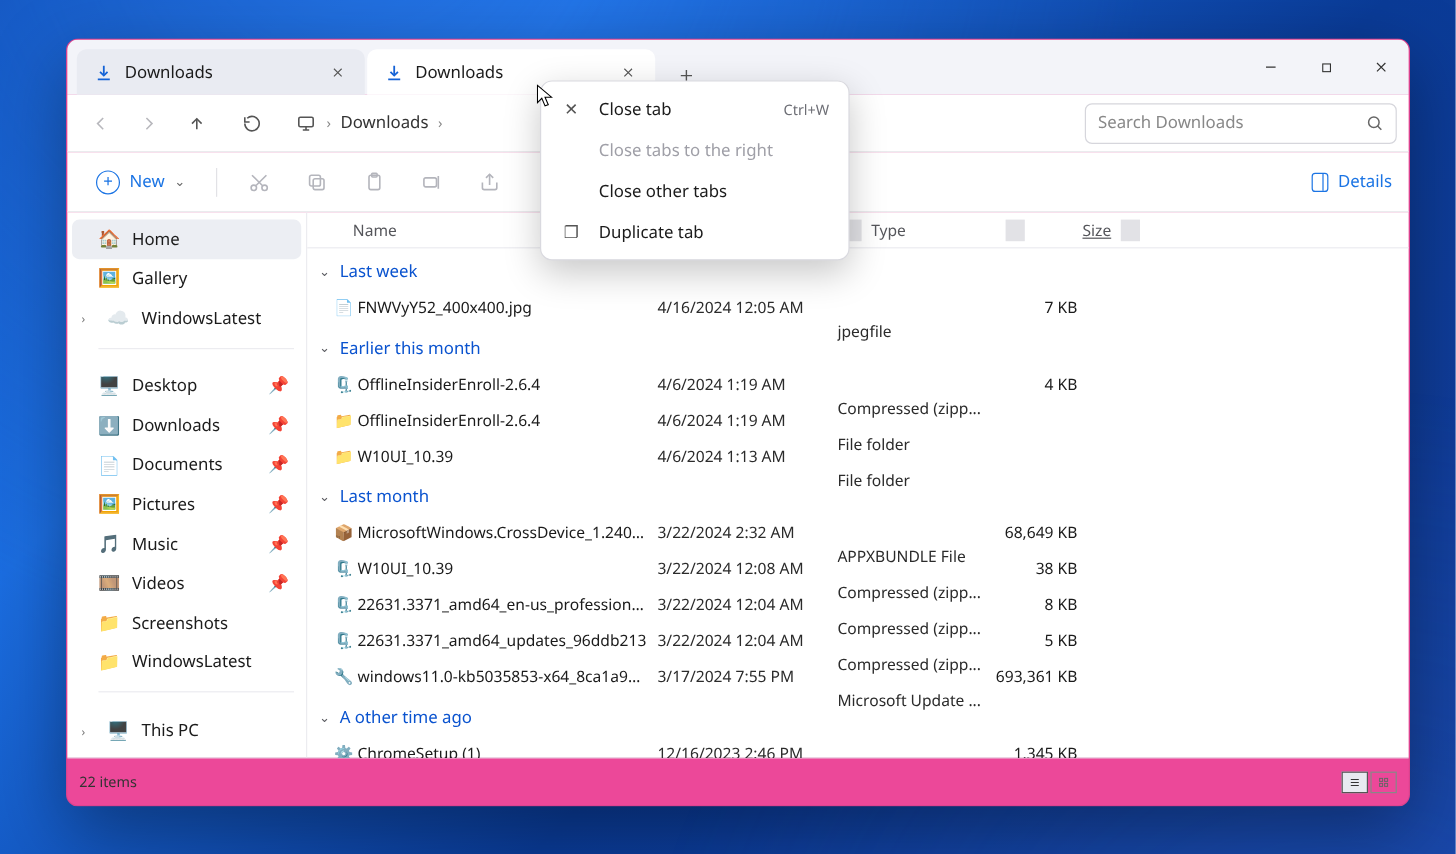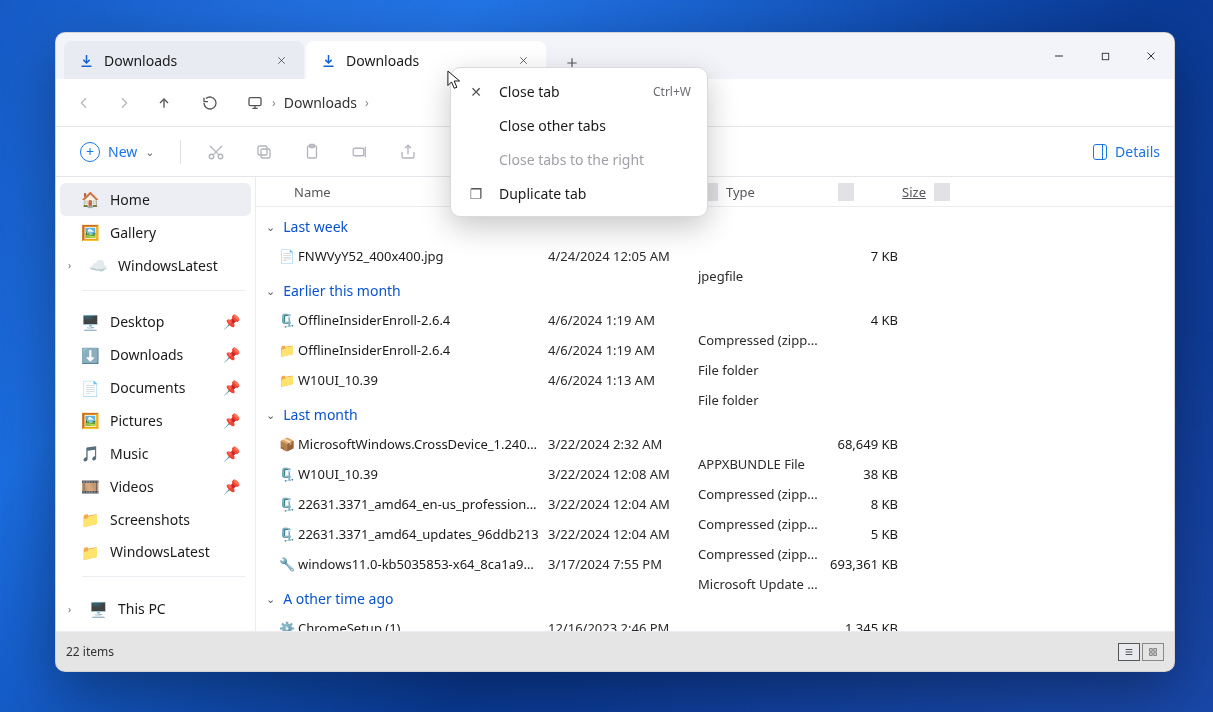--- a/index.html
+++ b/index.html
@@ -13,21 +13,21 @@
   .bloom { position:absolute; inset:0; overflow:hidden; }
   .bloom::before, .bloom::after {
     content:""; position:absolute; border-radius:50%;
     opacity:.35; filter: blur(2px);
   }
   .bloom::before { width:1600px; height:1600px; left:-500px; top:-900px; background:radial-gradient(circle,#3b8dff 0%,transparent 60%); }
   .bloom::after { width:1400px; height:1400px; right:-600px; bottom:-900px; background:radial-gradient(circle,#2b6bd6 0%,transparent 60%); }
 
   .window {
     position:absolute; left:55px; top:32px; width:1120px; height:640px;
-    background:#e5e5e5; border-radius:10px;
+    background:#ec4899; border-radius:10px;
     box-shadow:0 20px 60px rgba(0,0,0,.35);
     display:flex; flex-direction:column; overflow:hidden;
     border:1px solid rgba(0,0,0,.08);
   }
 
   
   .tabstrip {
     height:46px; display:flex; align-items:flex-end;
     background:#f3f4f9;
     position:relative;
@@ -211,20 +211,29 @@
       <span class="ico">
           <svg width="16" height="16" viewBox="0 0 24 24" fill="none" stroke="#555" stroke-width="2">
             <rect x="3" y="4" width="18" height="12" rx="2"></rect>
             <path d="M8 20h8M12 16v4"></path>
           </svg>
         </span>
       <span class="chevron">›</span>
       <span>Downloads</span>
       <span class="chevron">›</span>
     </div>
+    <div class="searchbox">
+      <span>Search Downloads</span>
+      <span class="mag">
+          <svg width="15" height="15" viewBox="0 0 24 24" fill="none" stroke="currentColor" stroke-width="2">
+            <circle cx="11" cy="11" r="7"></circle>
+            <path d="M21 21l-5-5"></path>
+          </svg>
+        </span>
+    </div>
   </div>
 
   <div class="toolbar">
     <div class="newbtn">
       <span class="plus">+</span>
       <span>New</span>
       <span class="chev">⌄</span>
     </div>
     <div class="sep"></div>
     <div class="tbtn">
@@ -346,21 +355,21 @@
         <div class="col-div"></div>
       </div>
       <div class="list" id="file-list">
           <div class="group">
             <span class="gchev">⌄</span>
             <span>Last week</span>
           </div>
           <div class="row">
             <span class="ficon">📄</span>
             <span class="fname">FNWVyY52_400x400.jpg</span>
-            <span class="fdate">4/24/2024 12:05 AM</span>
+            <span class="fdate">4/16/2024 12:05 AM</span>
             <span class="ftype">jpegfile</span>
             <span class="fsize">7 KB</span>
           </div>
           <div class="group">
             <span class="gchev">⌄</span>
             <span>Earlier this month</span>
           </div>
           <div class="row">
             <span class="ficon">🗜️</span>
             <span class="fname">OfflineInsiderEnroll-2.6.4</span>
@@ -456,28 +465,28 @@
     </div>
   </div>
 </div>
 
 <div class="ctxmenu" id="ctxmenu">
     <div class="ctxitem">
       <span class="cicon">✕</span>
       <span>Close tab</span>
       <span class="kbd">Ctrl+W</span>
     </div>
+    <div class="ctxitem disabled">
+      <span class="cicon"></span>
+      <span>Close tabs to the right</span>
+    </div>
     <div class="ctxitem">
       <span class="cicon"></span>
       <span>Close other tabs</span>
     </div>
-    <div class="ctxitem disabled">
-      <span class="cicon"></span>
-      <span>Close tabs to the right</span>
-    </div>
     <div class="ctxitem">
       <span class="cicon">❐</span>
       <span>Duplicate tab</span>
     </div>
   </div>
 
 <svg class="cursor" viewBox="0 0 20 24" fill="white" stroke="black" stroke-width="1">
   <path d="M1 1 L1 17 L5 13 L8 20 L11 19 L8 12 L14 12 Z"></path>
 </svg>
 

